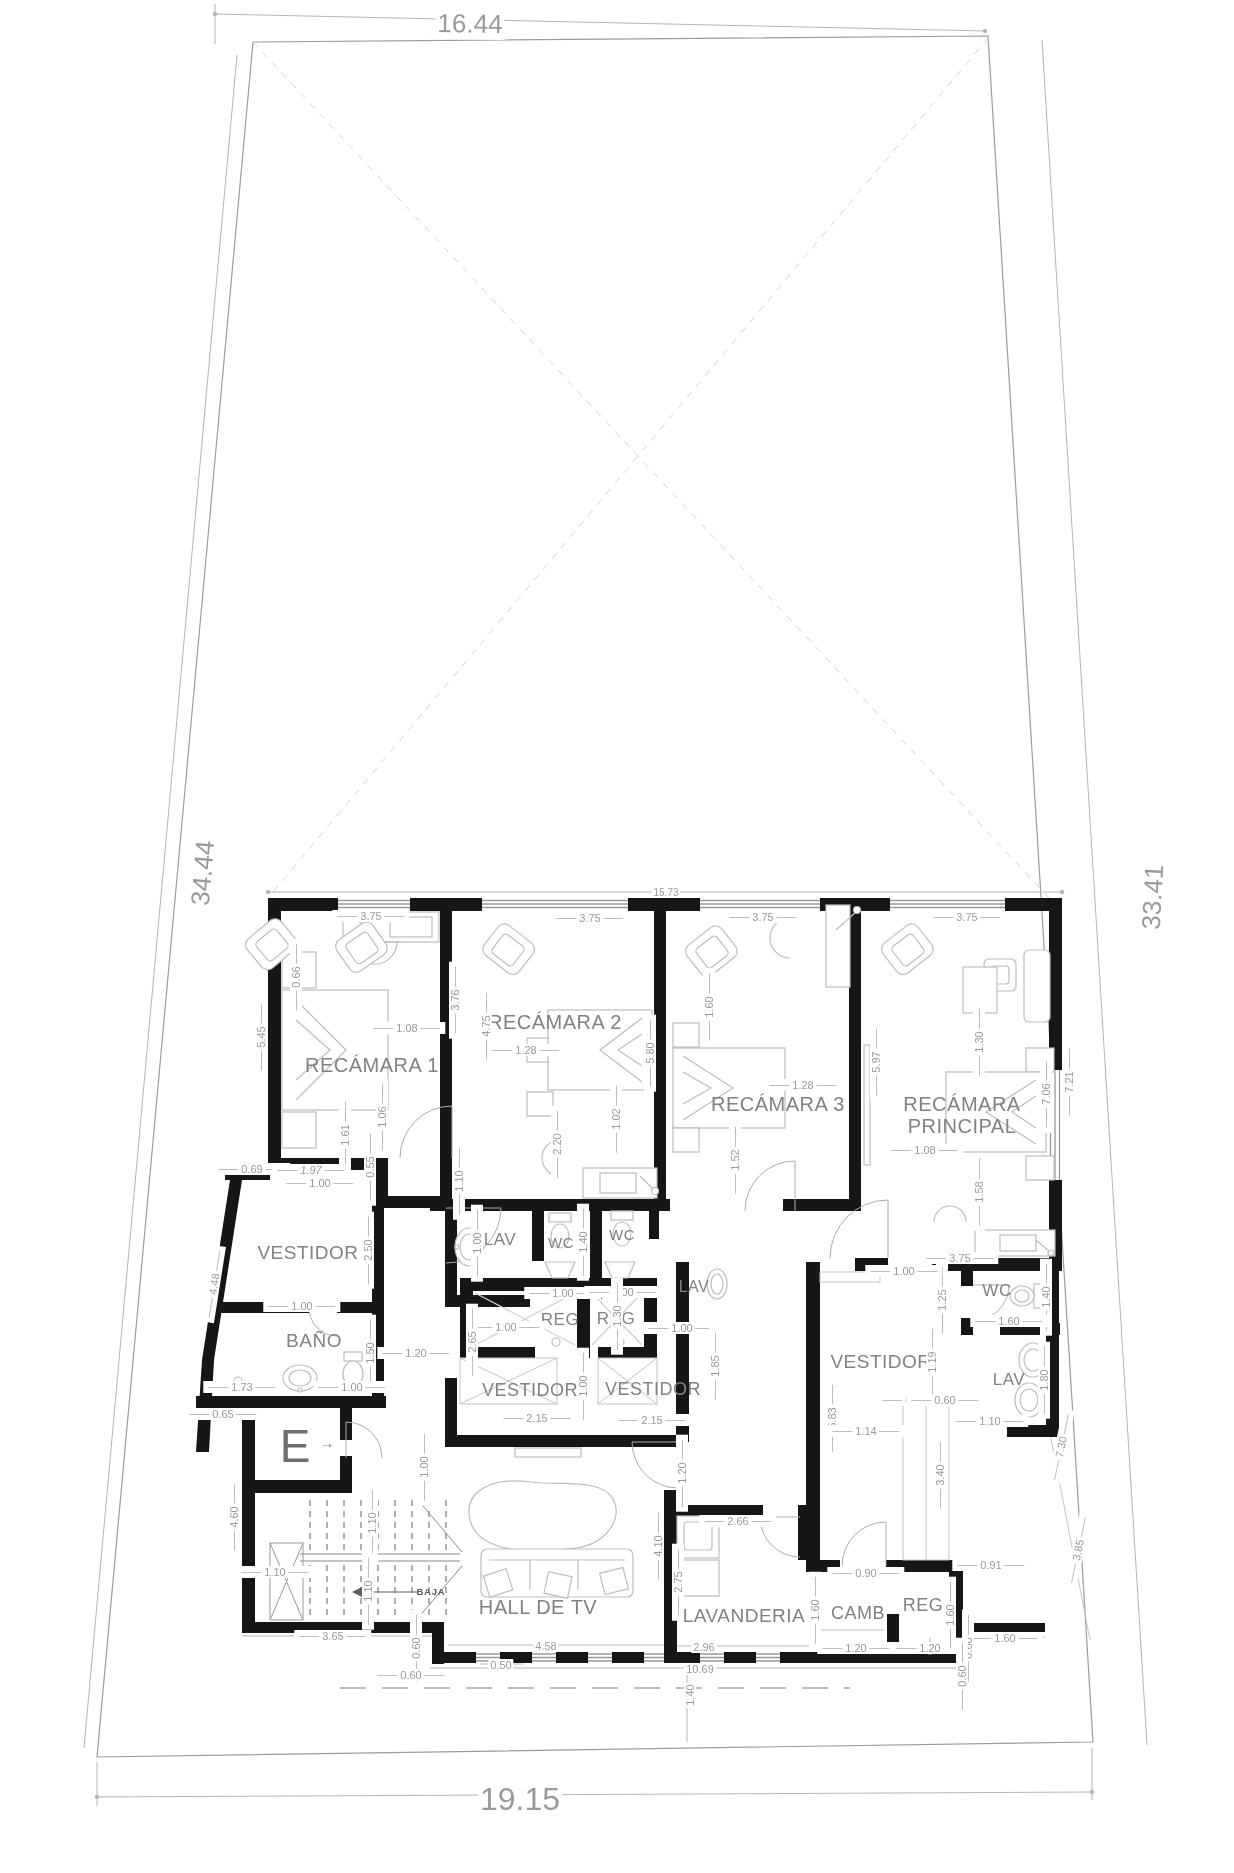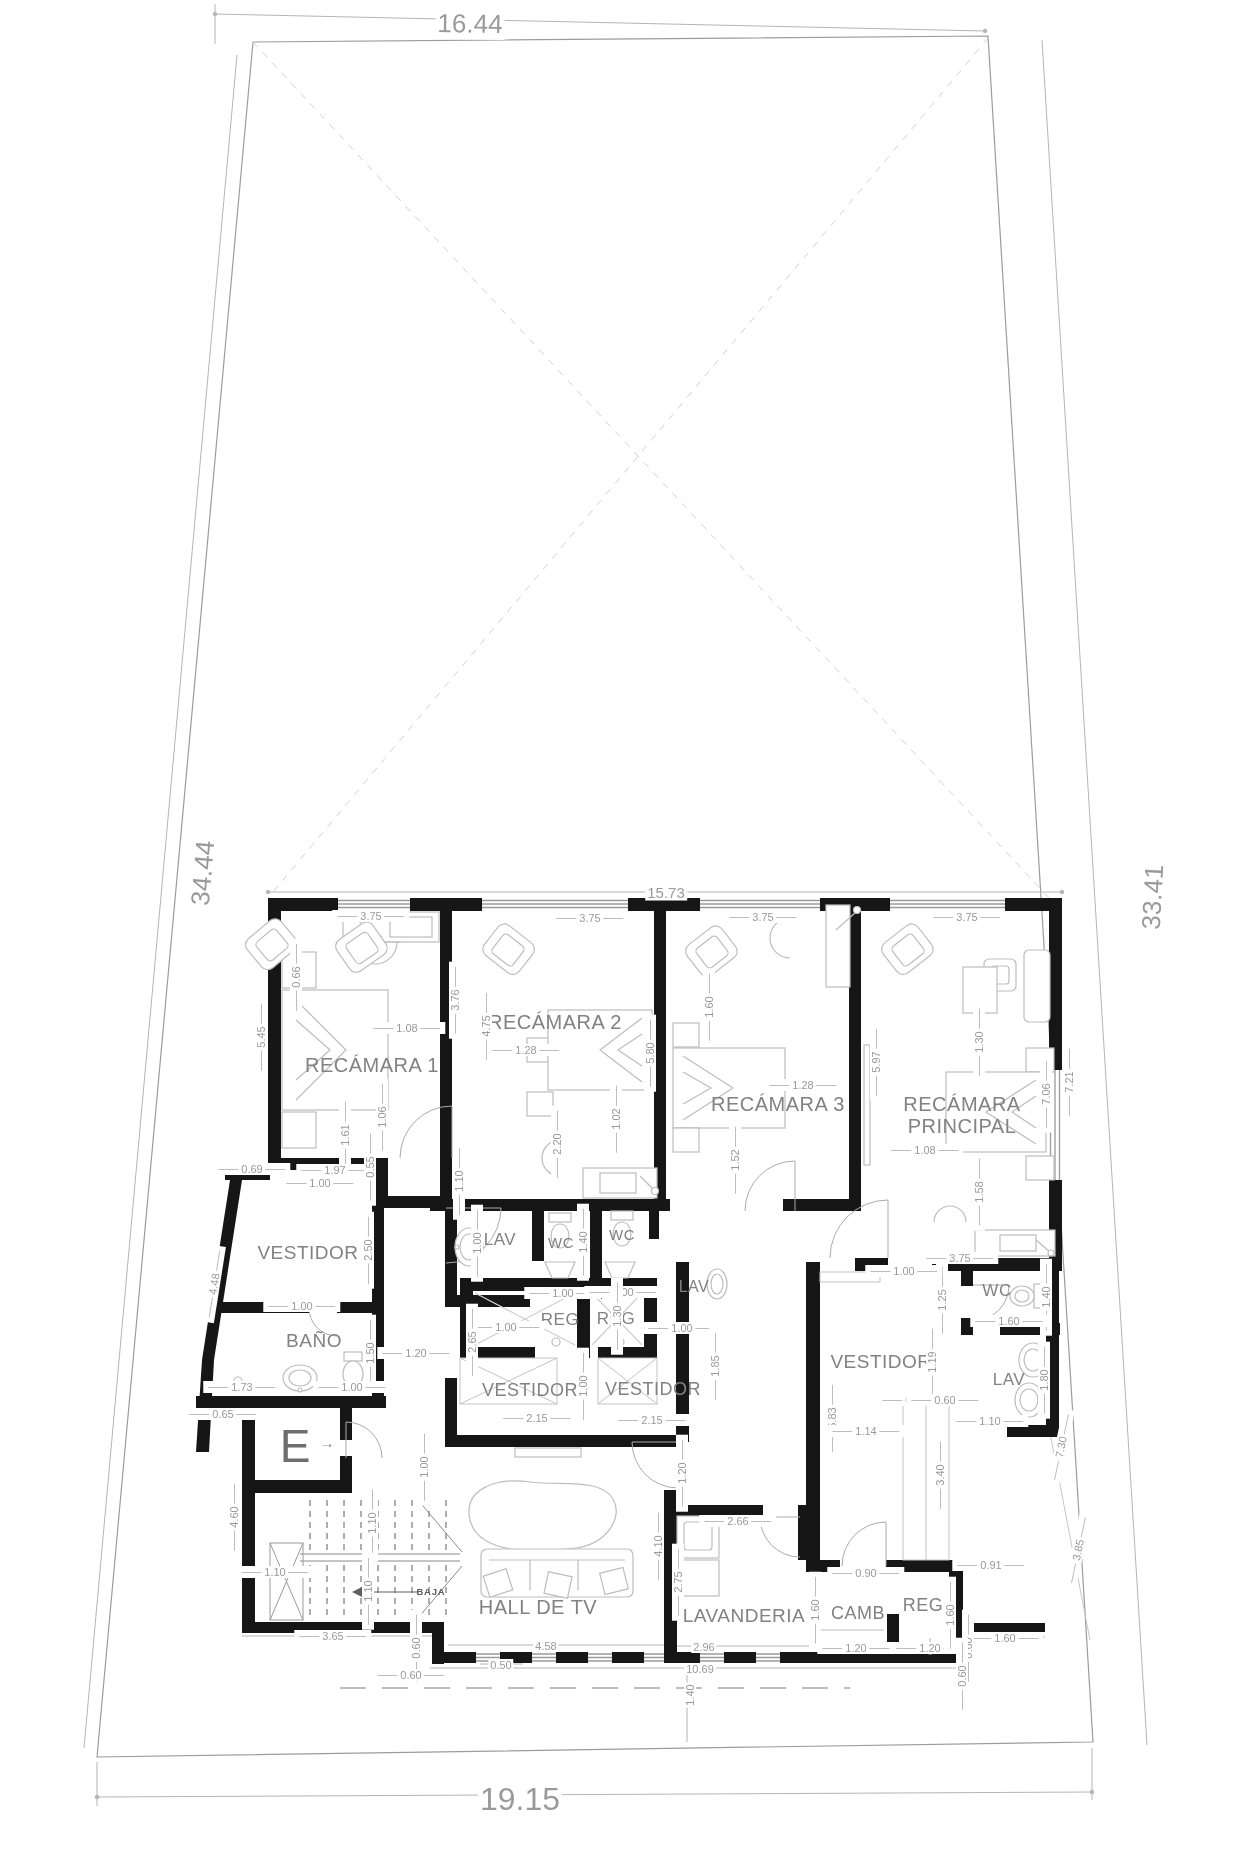--- a/index.html
+++ b/index.html
@@ -375,21 +375,21 @@
       <div class="room" style="left: 538px; top: 1608px; font-size: 20px; transform: translate(-50%, -50%) rotate(0deg);">HALL DE TV</div>
       <div class="room" style="left: 744px; top: 1616px; font-size: 19px; transform: translate(-50%, -50%) rotate(0deg);">LAVANDERIA</div>
       <div class="room" style="left: 858px; top: 1614px; font-size: 18px; transform: translate(-50%, -50%) rotate(0deg);">CAMB</div>
       <div class="room" style="left: 923px; top: 1606px; font-size: 18px; transform: translate(-50%, -50%) rotate(0deg);">REG</div>
     </div>
 <div class="layer">
       <div class="dim nodash" style="left: 470px; top: 24px; font-size: 26px; transform: translate(-50%, -50%) rotate(1deg);">16.44</div>
       <div class="dim nodash" style="left: 203px; top: 873px; font-size: 26px; transform: translate(-50%, -50%) rotate(-85deg);">34.44</div>
       <div class="dim nodash" style="left: 1153px; top: 897px; font-size: 26px; transform: translate(-50%, -50%) rotate(-87deg);">33.41</div>
       <div class="dim nodash" style="left: 520px; top: 1799px; font-size: 32px; transform: translate(-50%, -50%) rotate(0deg);">19.15</div>
-      <div class="dim nodash" style="left: 666px; top: 892px; font-size: 15px; transform: translate(-50%, -50%) rotate(0deg);">15.73</div>
+      <div class="dim nodash" style="left: 666px; top: 892px; font-size: 10px; transform: translate(-50%, -50%) rotate(0deg);">15.73</div>
       <div class="dim" style="left: 371px; top: 916px; transform: translate(-50%, -50%) rotate(0deg);">3.75</div>
       <div class="dim" style="left: 590px; top: 918px; transform: translate(-50%, -50%) rotate(0deg);">3.75</div>
       <div class="dim" style="left: 763px; top: 917px; transform: translate(-50%, -50%) rotate(0deg);">3.75</div>
       <div class="dim" style="left: 967px; top: 917px; transform: translate(-50%, -50%) rotate(0deg);">3.75</div>
       <div class="dim" style="left: 261px; top: 1037px; transform: translate(-50%, -50%) rotate(-90deg);">5.45</div>
       <div class="dim" style="left: 296px; top: 977px; transform: translate(-50%, -50%) rotate(-90deg);">0.66</div>
       <div class="dim" style="left: 407px; top: 1028px; transform: translate(-50%, -50%) rotate(0deg);">1.08</div>
       <div class="dim" style="left: 455px; top: 1000px; transform: translate(-50%, -50%) rotate(-90deg);">3.76</div>
       <div class="dim" style="left: 486px; top: 1026px; transform: translate(-50%, -50%) rotate(-90deg);">4.75</div>
       <div class="dim" style="left: 345px; top: 1135px; transform: translate(-50%, -50%) rotate(-90deg);">1.61</div>
@@ -401,21 +401,21 @@
       <div class="dim" style="left: 709px; top: 1007px; transform: translate(-50%, -50%) rotate(-90deg);">1.60</div>
       <div class="dim" style="left: 803px; top: 1085px; transform: translate(-50%, -50%) rotate(0deg);">1.28</div>
       <div class="dim" style="left: 876px; top: 1062px; transform: translate(-50%, -50%) rotate(-90deg);">5.97</div>
       <div class="dim" style="left: 735px; top: 1160px; transform: translate(-50%, -50%) rotate(-90deg);">1.52</div>
       <div class="dim" style="left: 979px; top: 1042px; transform: translate(-50%, -50%) rotate(-90deg);">1.30</div>
       <div class="dim" style="left: 925px; top: 1150px; transform: translate(-50%, -50%) rotate(0deg);">1.08</div>
       <div class="dim" style="left: 1046px; top: 1094px; transform: translate(-50%, -50%) rotate(-90deg);">7.06</div>
       <div class="dim" style="left: 1069px; top: 1082px; transform: translate(-50%, -50%) rotate(-90deg);">7.21</div>
       <div class="dim" style="left: 979px; top: 1192px; transform: translate(-50%, -50%) rotate(-90deg);">1.58</div>
       <div class="dim" style="left: 252px; top: 1169px; transform: translate(-50%, -50%) rotate(0deg);">0.69</div>
-      <div class="dim" style="left: 335px; top: 1170px; transform: translate(-50%, -50%) rotate(0deg);">1.97</div>
+      <div class="dim" style="left: 311px; top: 1170px; transform: translate(-50%, -50%) rotate(0deg); font-style: italic;">1.97</div>
       <div class="dim" style="left: 320px; top: 1183px; transform: translate(-50%, -50%) rotate(0deg);">1.00</div>
       <div class="dim" style="left: 370px; top: 1167px; transform: translate(-50%, -50%) rotate(-90deg);">0.55</div>
       <div class="dim" style="left: 368px; top: 1250px; transform: translate(-50%, -50%) rotate(-90deg);">2.50</div>
       <div class="dim" style="left: 214px; top: 1284px; transform: translate(-50%, -50%) rotate(-81deg);">4.48</div>
       <div class="dim" style="left: 302px; top: 1306px; transform: translate(-50%, -50%) rotate(0deg);">1.00</div>
       <div class="dim" style="left: 370px; top: 1353px; transform: translate(-50%, -50%) rotate(-90deg);">1.50</div>
       <div class="dim" style="left: 242px; top: 1387px; transform: translate(-50%, -50%) rotate(0deg);">1.73</div>
       <div class="dim" style="left: 352px; top: 1387px; transform: translate(-50%, -50%) rotate(0deg);">1.00</div>
       <div class="dim" style="left: 223px; top: 1405px; transform: translate(-50%, -50%) rotate(0deg); margin-top: 9px;">0.65</div>
       <div class="dim" style="left: 416px; top: 1353px; transform: translate(-50%, -50%) rotate(0deg);">1.20</div>

